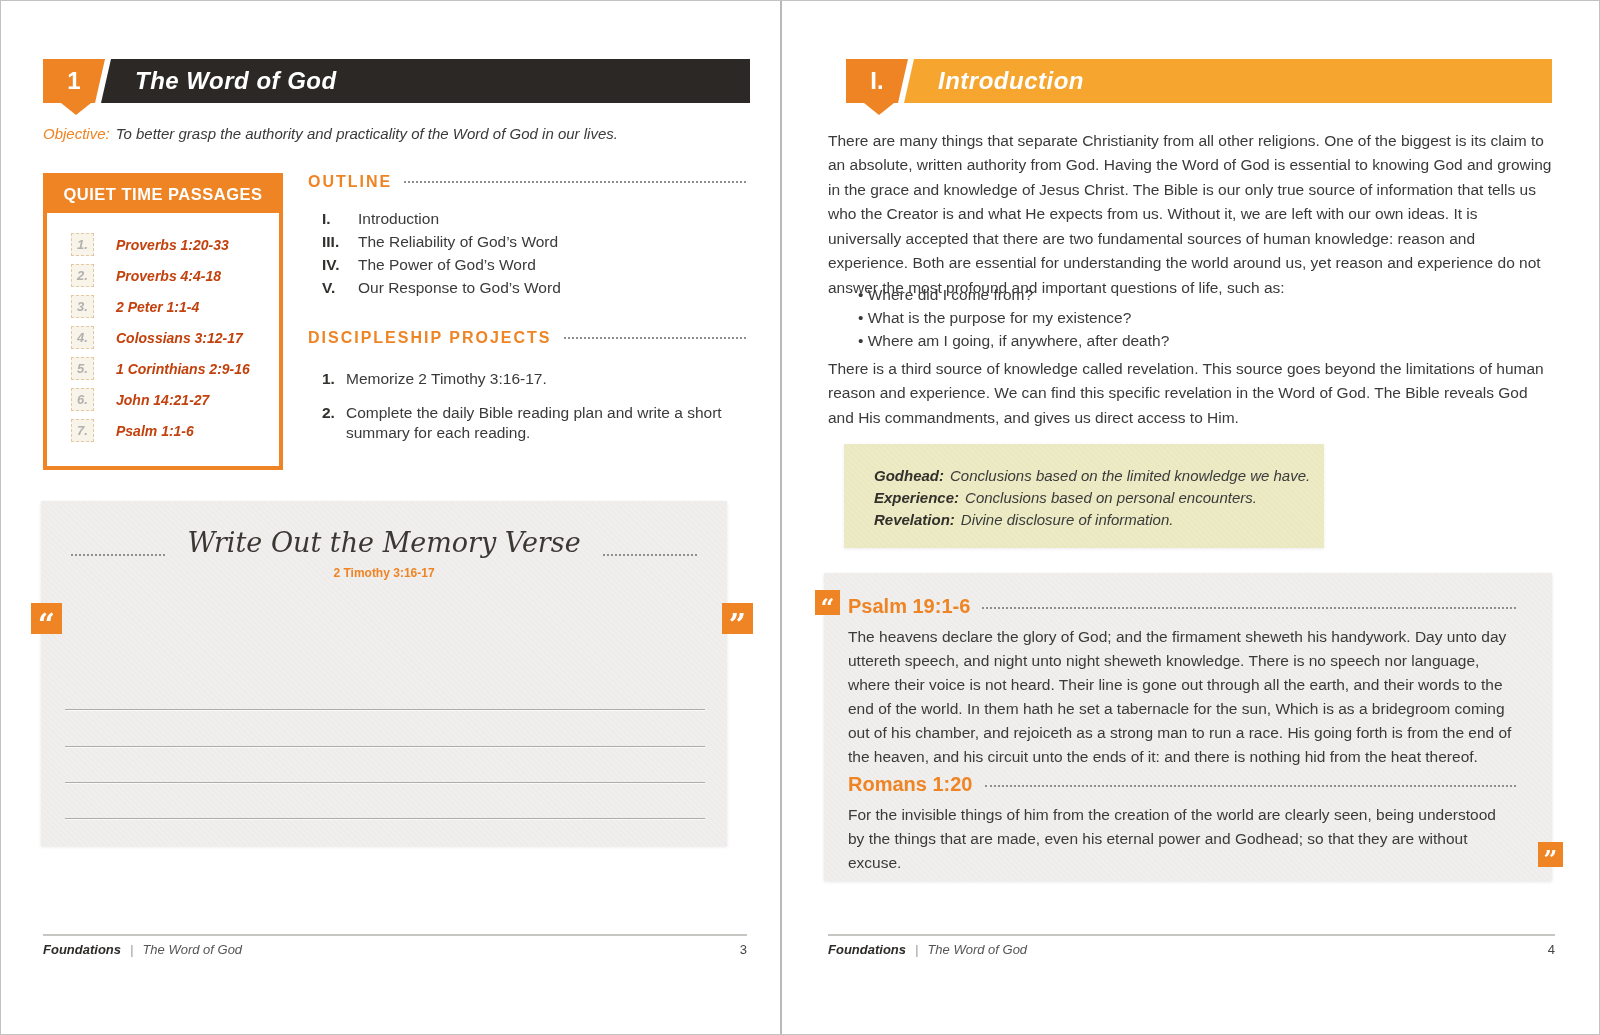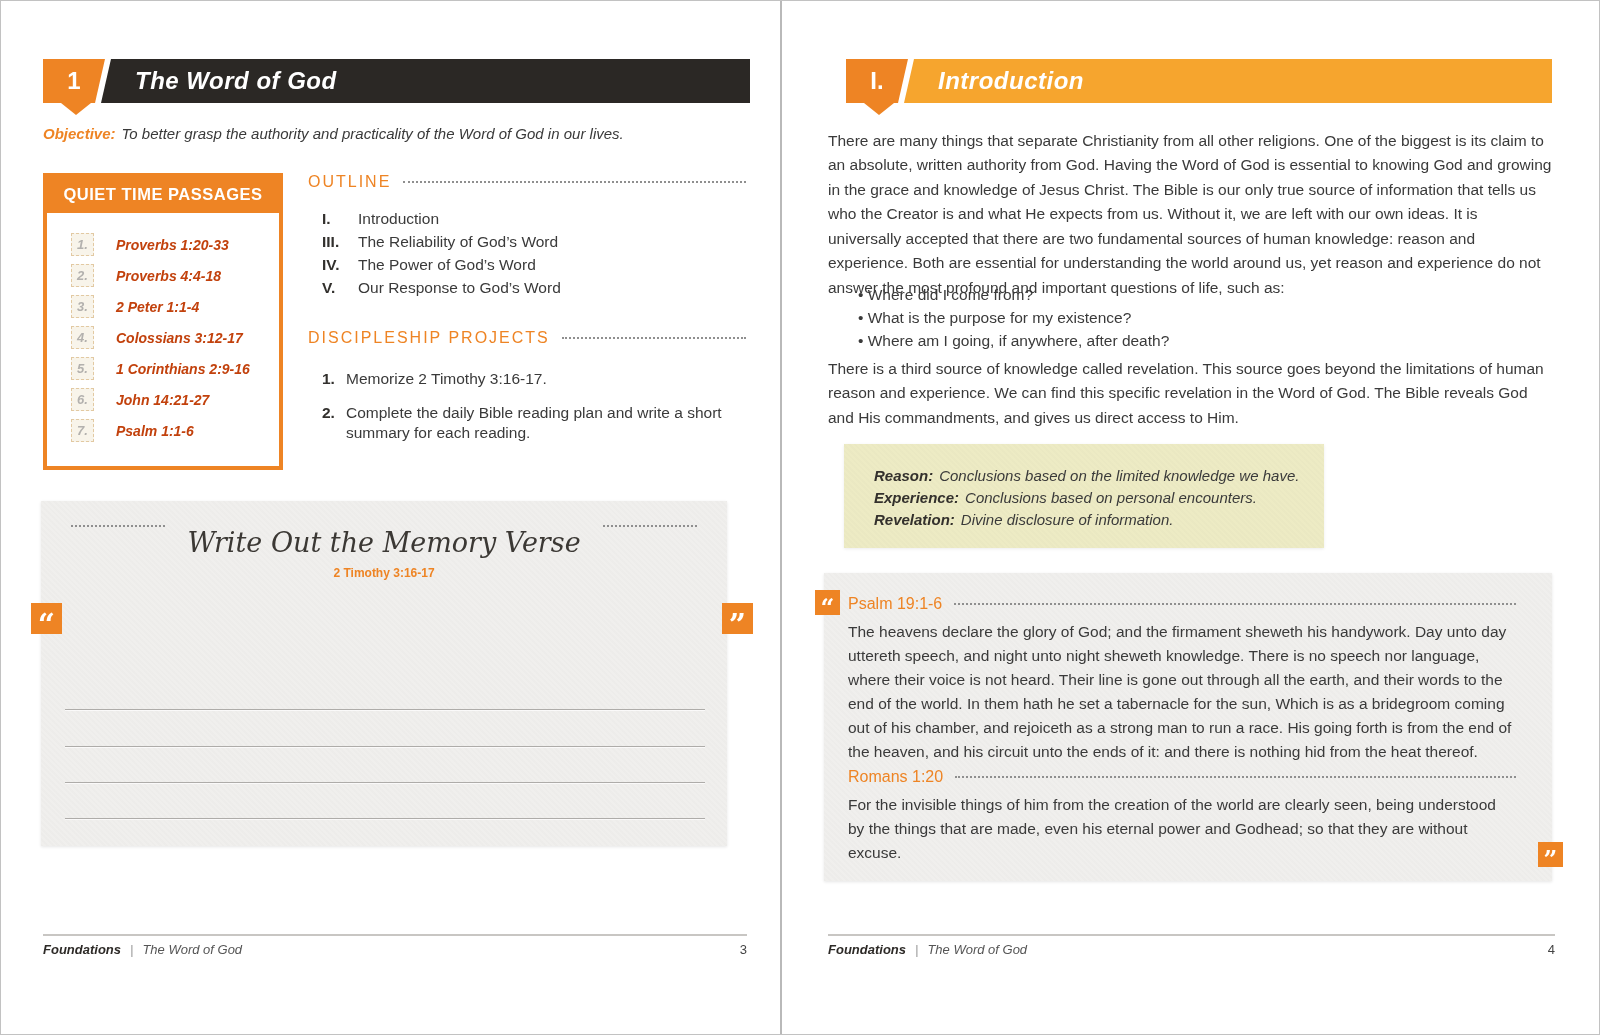--- a/index.html
+++ b/index.html
@@ -34,21 +34,21 @@
     color:#ffffff; font-size:24px; font-style:italic; font-weight:bold;
     letter-spacing:0.5px;
   }
   .chap-pointer {
     position:absolute; top:44px; left:18px; width:0; height:0;
     border-left:15px solid transparent; border-right:15px solid transparent;
   }
 
   
   .objective { position:absolute; left:42px; top:124px; font-size:15px; font-style:italic; color:#3a3a3a; }
-  .objective .obj-label { color:#ee8424; font-weight:bold; margin-right:6px; }
+  .objective .obj-label { color:#ee8424; font-weight:normal; margin-right:6px; }
 
   .qtp-box {
     position:absolute; left:42px; top:172px; width:240px;
     border:4px solid #ee8424; background:#fff;
   }
   .qtp-header {
     background:#ee8424; color:#fff; font-weight:bold; font-size:16.5px;
     letter-spacing:0.5px; text-align:center; padding:8px 0 9px;
   }
   .qtp-list { padding:20px 10px 16px 24px; }
@@ -56,40 +56,40 @@
   .qtp-num {
     width:23px; height:23px; flex:0 0 23px; text-align:center; line-height:22px;
     border:1px dashed #e2c9a2; background:#f8f4ea; color:#b3b1ae;
     font-style:italic; font-weight:bold; font-size:13px;
   }
   .qtp-ref { margin-left:22px; color:#c2410c; font-weight:bold; font-style:italic; font-size:14px; }
 
   .section-col { position:absolute; left:307px; top:172px; width:438px; }
   .sec-head-row { display:flex; align-items:baseline; }
   .sec-head {
-    color:#ee8424; font-weight:normal; font-size:16px; letter-spacing:2px; white-space:nowrap;
+    color:#ee8424; font-weight:bold; font-size:16px; letter-spacing:2px; white-space:nowrap;
   }
   .dotleader { flex:1; border-bottom:2px dotted #8f8f8f; margin-left:12px; transform:translateY(-4px); }
 
   .outline-list { margin:16px 0 0 14px; }
   .outline-item { display:flex; font-size:15.5px; color:#3a3a3a; line-height:23px; }
   .outline-item .roman { width:36px; font-weight:bold; color:#32302d; }
 
   .projects { margin-top:30px; }
   .proj-list { margin:22px 0 0 14px; }
   .proj-item { display:flex; font-size:15.5px; color:#3a3a3a; line-height:1.25; margin-bottom:15px; }
   .proj-item .pnum { width:24px; font-weight:bold; color:#32302d; flex:0 0 24px; }
 
   .paperbox {
     background:#f0efed;
     background-image:repeating-linear-gradient(45deg, rgba(0,0,0,0.013) 0 2px, rgba(255,255,255,0.02) 2px 4px);
     box-shadow:0 1px 3px rgba(0,0,0,0.10);
   }
   .memory-box { position:absolute; left:40px; top:500px; width:686px; height:345px; }
-  .mem-title-row { display:flex; align-items:flex-start; padding:26px 30px 0; }
+  .mem-title-row { display:flex; align-items:flex-end; padding:26px 30px 0; }
   .mem-dots { flex:1; border-bottom:2px dotted #8f8f8f; transform:translateY(-2px); }
   .mem-title {
     font-family:"DejaVu Serif", serif; font-style:italic; font-size:27px;
     color:#3b3834; padding:0 22px; white-space:nowrap;
   }
   .mem-ref { text-align:center; color:#ee8424; font-weight:bold; font-size:12px; margin-top:8px; }
   .mem-verse {
     margin:30px auto 0; max-width:545px; text-align:center;
     font-size:15.5px; line-height:1.55; color:#3a3a3a;
   }
@@ -112,21 +112,21 @@
     background:#edebc4;
     background-image:repeating-linear-gradient(45deg, rgba(0,0,0,0.012) 0 2px, transparent 2px 4px);
     box-shadow:0 1px 3px rgba(0,0,0,0.08);
     font-style:italic; font-size:15px; line-height:1.45; color:#3a3a3a;
   }
   .def-term { font-weight:bold; color:#33302c; margin-right:6px; }
 
   .quote-box { position:absolute; left:823px; top:572px; width:728px; height:308px; }
   .quote-inner { padding:20px 36px 0 24px; }
   .qref-row { display:flex; align-items:baseline; margin-top:2px; }
-  .qref { color:#ee8424; font-weight:normal; font-size:16px; white-space:nowrap; }
+  .qref { color:#ee8424; font-weight:bold; font-size:20px; white-space:nowrap; }
   .qtext { margin-top:7px; color:#3a3a3a; font-size:15.5px; line-height:1.55; }
   .qref-row.second { margin-top:4px; }
 
   
   .footer-line { position:absolute; top:933px; height:2px; background:#c8c6c3; }
   .footer-row { position:absolute; top:941px; display:flex; align-items:baseline; font-size:13px; }
   .foot-book { font-weight:bold; font-style:italic; color:#2d2a27; }
   .foot-sep { margin:0 9px; color:#999; font-style:italic; }
   .foot-chap { font-style:italic; color:#555; }
   .foot-page { margin-left:auto; color:#444; }
@@ -268,21 +268,21 @@
 
     <div class="bullet-list" style="left:76px; top:282px;">
       <div class="bullet-item">Where did I come from?</div>
       <div class="bullet-item">What is the purpose for my existence?</div>
       <div class="bullet-item">Where am I going, if anywhere, after death?</div>
     </div>
 
     <div class="body-copy" style="left:46px; top:356px; width:724px;">There is a third source of knowledge called revelation. This source goes beyond the limitations of human reason and experience. We can find this specific revelation in the Word of God. The Bible reveals God and His commandments, and gives us direct access to Him.</div>
 
     <div class="def-box" style="left:62px;">
-      <div><span class="def-term">Reason:</span><span>Conclusions based on the limited knowledge we have.</span></div>
+      <div><span class="def-term">Godhead:</span><span>Conclusions based on the limited knowledge we have.</span></div>
       <div><span class="def-term">Experience:</span><span>Conclusions based on personal encounters.</span></div>
       <div><span class="def-term">Revelation:</span><span>Divine disclosure of information.</span></div>
     </div>
 
     <div class="quote-box paperbox" style="left:42px;">
       <div class="quote-mark qm-small" style="left:-9px; top:17px;">“</div>
       <div class="quote-mark qm-small" style="right:-11px; bottom:14px;">”</div>
       <div class="quote-inner">
         <div class="qref-row">
           <span class="qref">Psalm 19:1-6</span>

